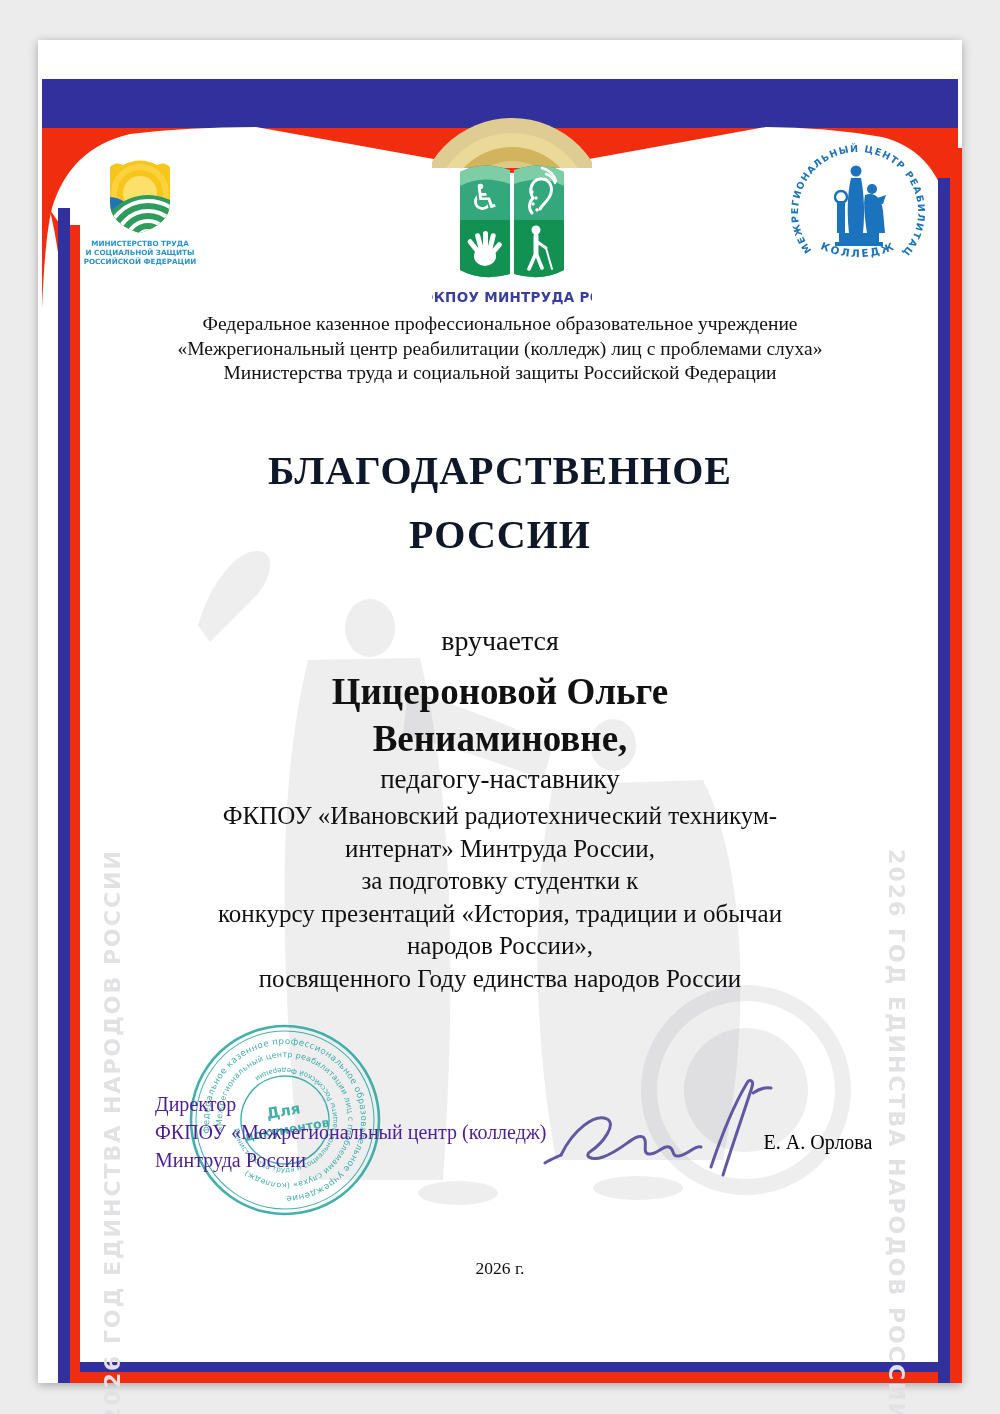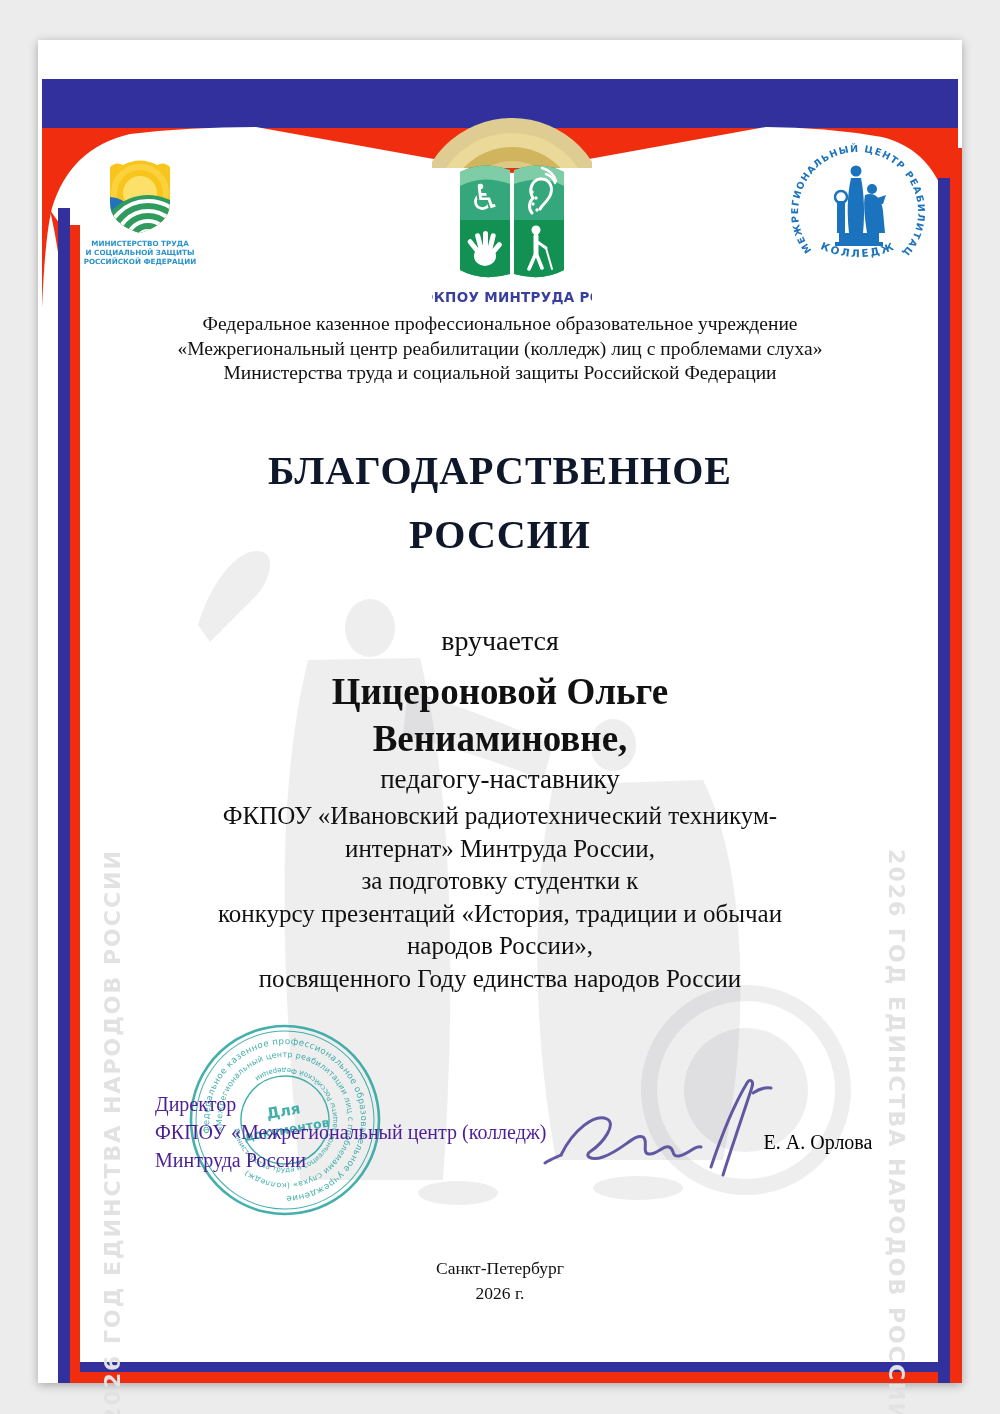--- a/index.html
+++ b/index.html
@@ -240,18 +240,17 @@
                  C 80,95 92,78 100,82 C 106,86 98,98 106,99 C 114,100 120,90 126,92
                  C 132,94 128,102 136,101 C 146,99 152,90 158,92"></path>
         <path d="M 168,112 C 178,82 192,48 204,28 C 207,23 211,26 209,32 C 200,60 188,94 180,120"></path>
         <path d="M 210,38 C 216,34 222,32 228,33"></path>
       </g>
     </svg>
 
     <div class="abs signer">Е. А. Орлова</div>
 
     <div class="center-col footer">
-      <div>Санкт-Петербург</div>
       <div>2026 г.</div>
     </div>
 
   </div>
 </div>
 
 </body></html>

